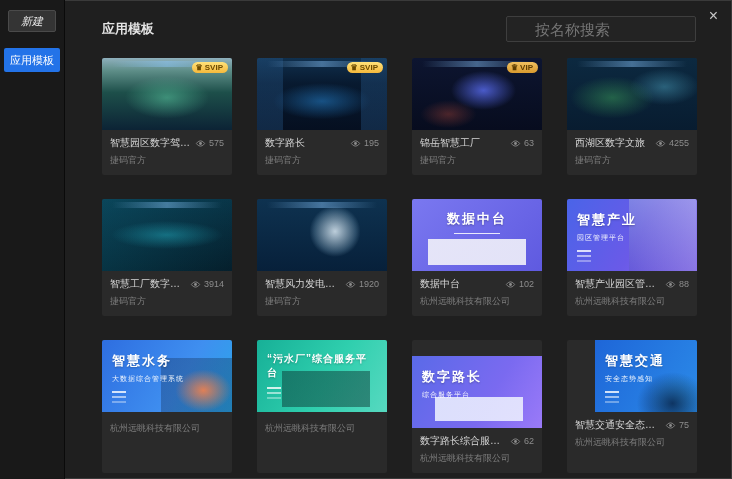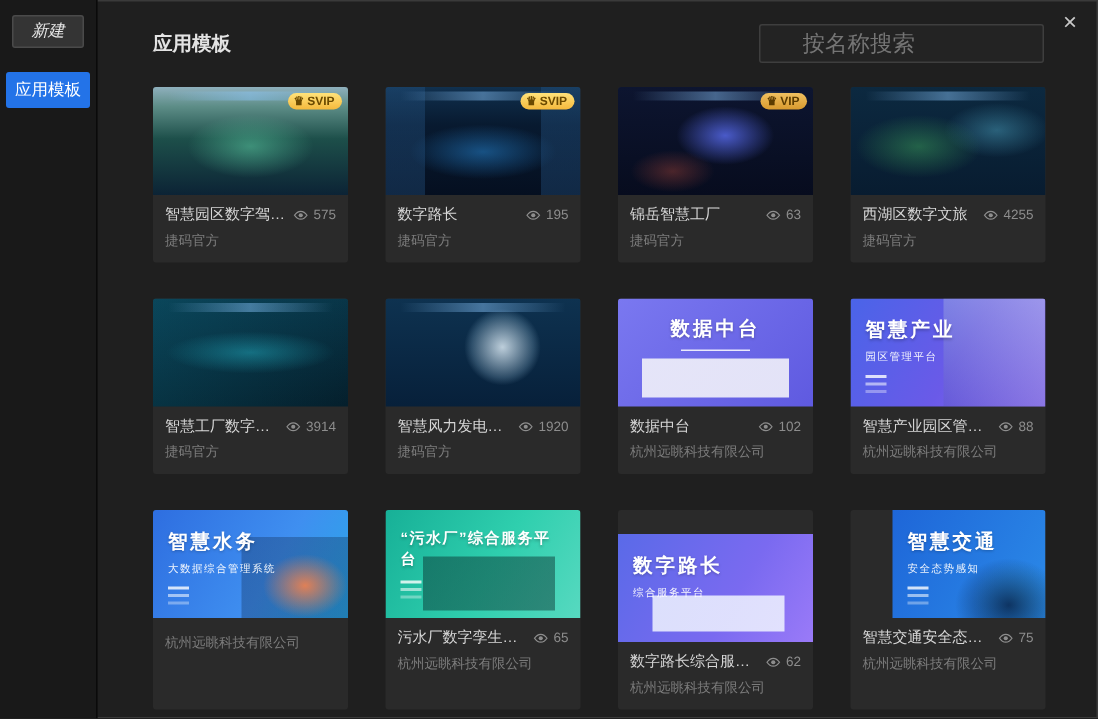--- a/index.html
+++ b/index.html
@@ -302,30 +302,20 @@
       </div>
 
       <div class="card">
         <div class="thumb t10">
           <div class="cover">
             <div class="cover-main small">“污水厂”综合服务平台</div>
             <span class="dashes"></span>
           </div>
         </div>
         <div class="info">
-          <div class="trow">
-            <span class="ctitle">污水厂数字孪生平台</span>
-            <span class="views">
-                <svg class="eye" viewBox="0 0 24 16" width="11" height="7">
-                  <path d="M12 2C6.5 2 2.5 8 2.5 8S6.5 14 12 14 21.5 8 21.5 8 17.5 2 12 2Z" fill="none" stroke="#8d8d8d" stroke-width="2"></path>
-                  <circle cx="12" cy="8" r="3.2" fill="#8d8d8d"></circle>
-                </svg>
-                <span>65</span>
-              </span>
-          </div>
           <div class="author">杭州远眺科技有限公司</div>
         </div>
       </div>
 
       <div class="card">
         <div class="thumb t11">
           <div class="cover">
             <div class="cover-main">数字路长</div>
             <div class="cover-sub">综合服务平台</div>
           </div>

